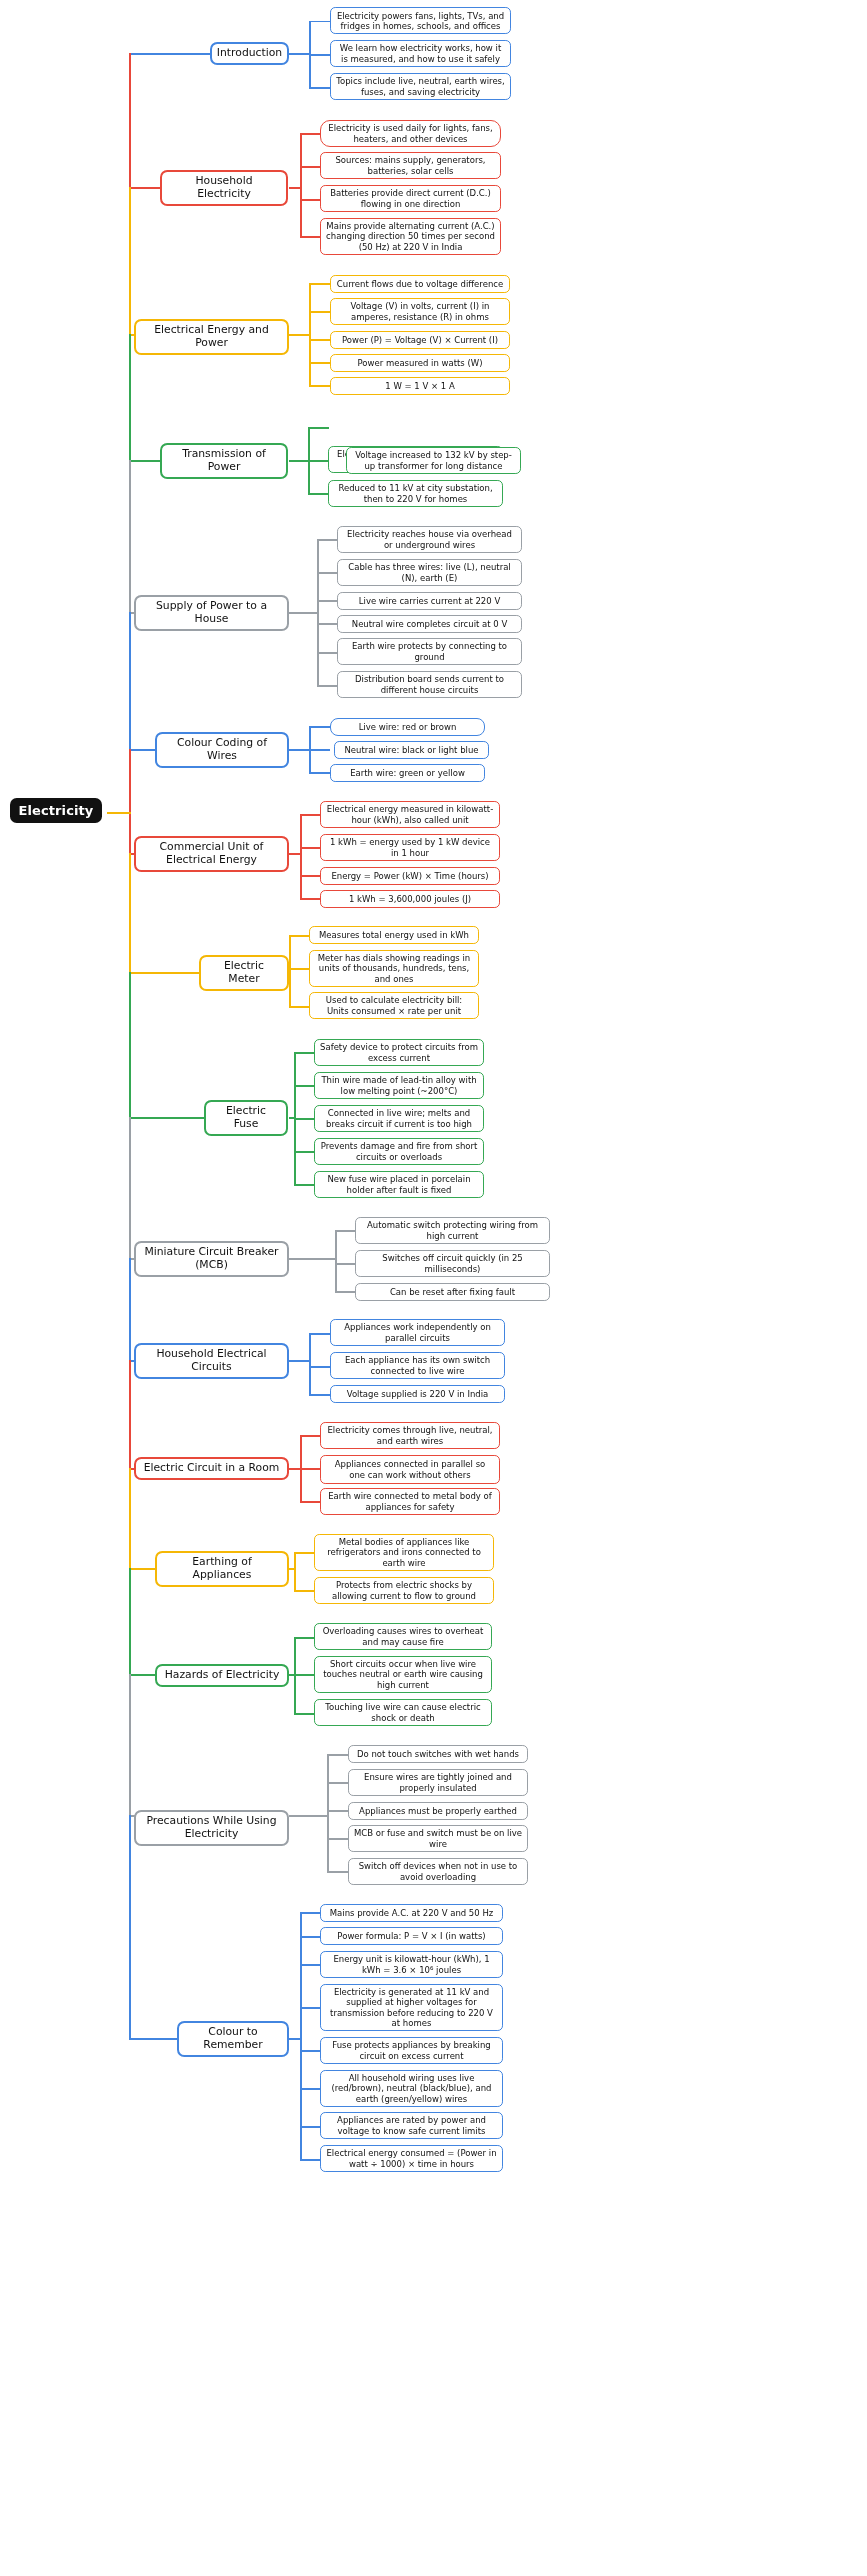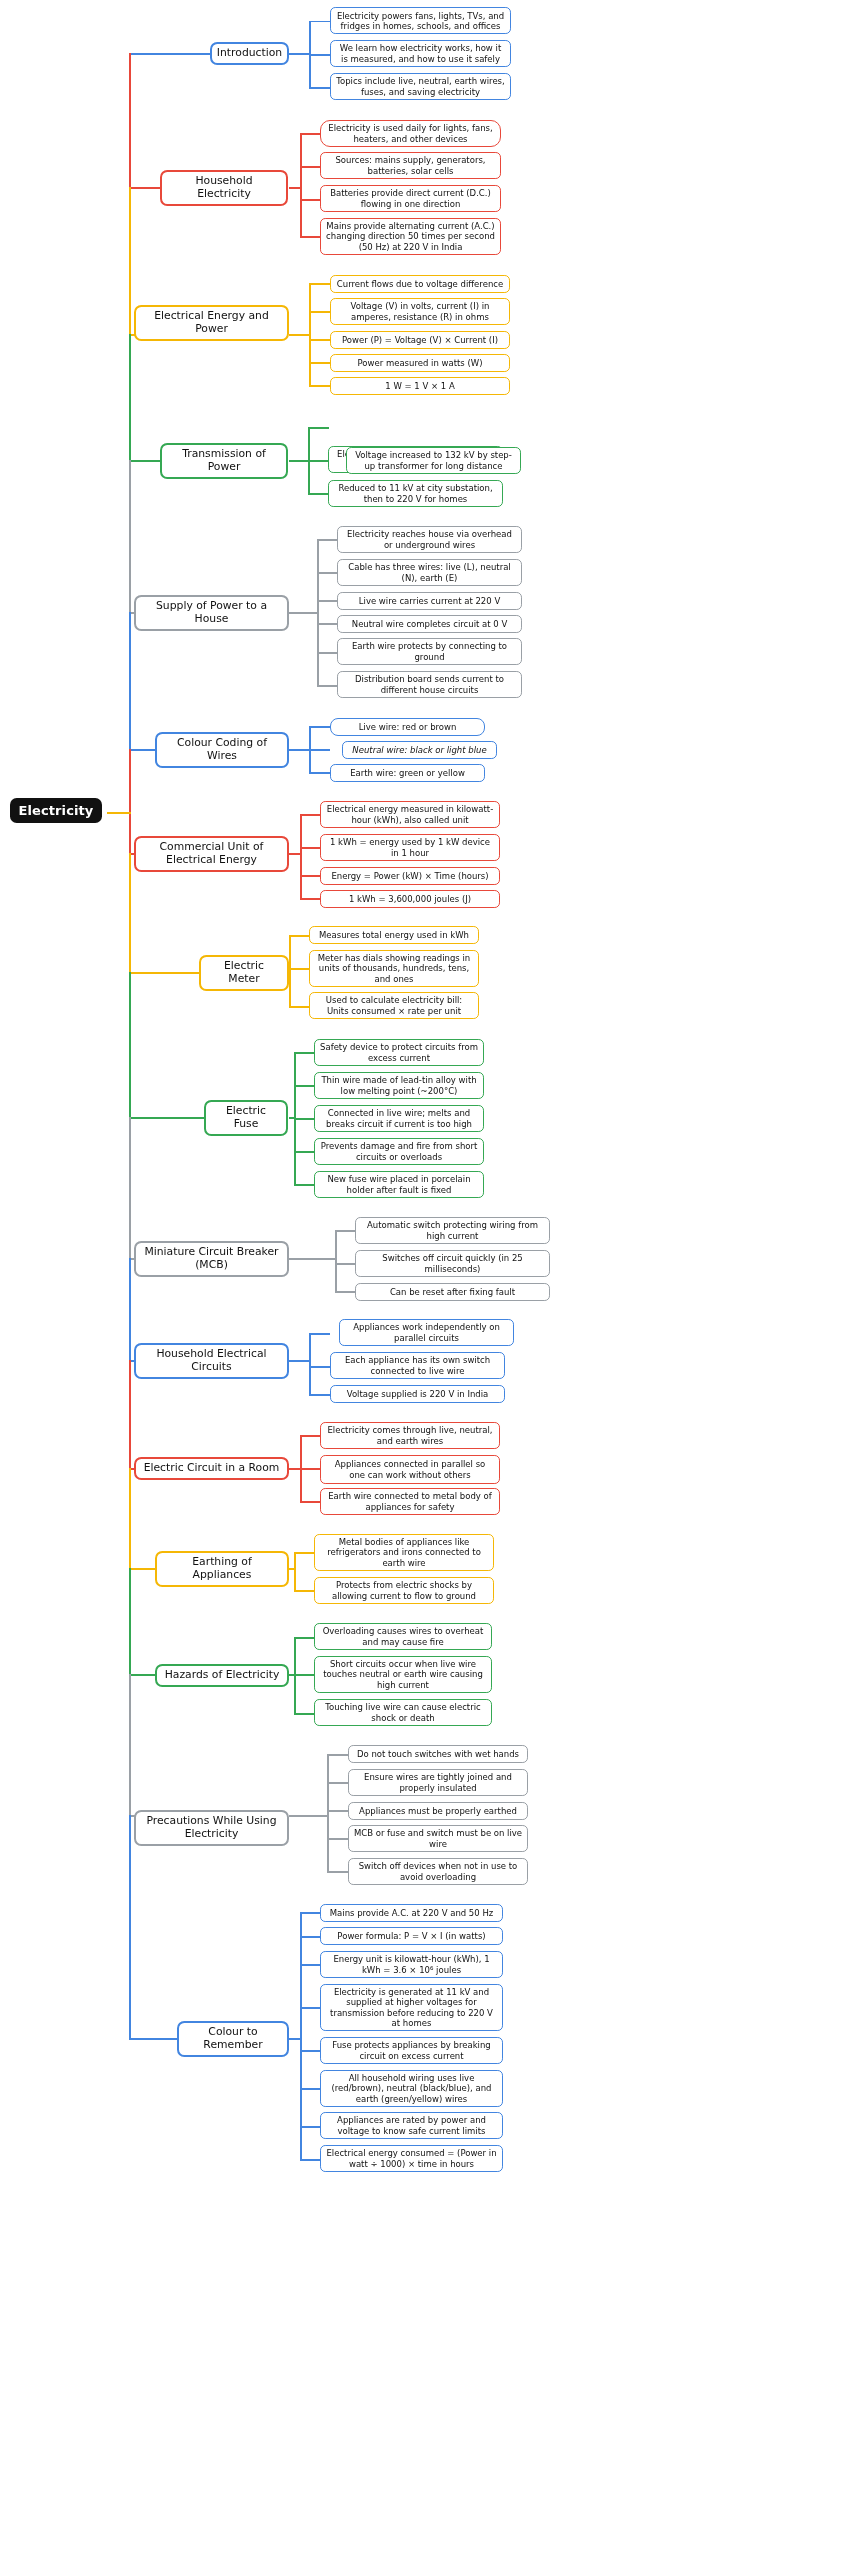--- a/index.html
+++ b/index.html
@@ -220,34 +220,34 @@
       <div class="node leaf c-red" style="left: 320px; top: 120px; width: 181px; height: 27px; border-radius: 10px;">Electricity is used daily for lights, fans, heaters, and other devices</div>
       <div class="node leaf c-red" style="left: 320px; top: 152px; width: 181px; height: 27px;">Sources: mains supply, generators, batteries, solar cells</div>
       <div class="node leaf c-red" style="left: 320px; top: 185px; width: 181px; height: 27px;">Batteries provide direct current (D.C.) flowing in one direction</div>
       <div class="node leaf c-red" style="left: 320px; top: 218px; width: 181px; height: 37px;">Mains provide alternating current (A.C.) changing direction 50 times per second (50 Hz) at 220 V in India</div>
       <div class="node branch c-red" style="left: 160px; top: 170px; width: 128px; height: 36px;">Household Electricity</div>
       <div class="node leaf c-amber" style="left: 330px; top: 275px; width: 180px; height: 17.5px;">Current flows due to voltage difference</div>
       <div class="node leaf c-amber" style="left: 330px; top: 298px; width: 180px; height: 27px;">Voltage (V) in volts, current (I) in amperes, resistance (R) in ohms</div>
       <div class="node leaf c-amber" style="left: 330px; top: 331px; width: 180px; height: 17.5px;">Power (P) = Voltage (V) × Current (I)</div>
       <div class="node leaf c-amber" style="left: 330px; top: 354px; width: 180px; height: 17.5px;">Power measured in watts (W)</div>
       <div class="node leaf c-amber" style="left: 330px; top: 377px; width: 180px; height: 17.5px;">1 W = 1 V × 1 A</div>
-      <div class="node branch c-amber" style="left: 134px; top: 305px; width: 155px; height: 36px;">Electrical Energy and Power</div>
+      <div class="node branch c-amber" style="left: 134px; top: 319px; width: 155px; height: 36px;">Electrical Energy and Power</div>
       <div class="node leaf c-green" style="left: 328px; top: 414px; width: 175px; height: 27px; margin-top: 32px;">Electricity made at power stations at 11 kV</div>
       <div class="node leaf c-green" style="left: 346px; top: 447px; width: 175px; height: 27px;">Voltage increased to 132 kV by step-up transformer for long distance</div>
       <div class="node leaf c-green" style="left: 328px; top: 480px; width: 175px; height: 27px;">Reduced to 11 kV at city substation, then to 220 V for homes</div>
       <div class="node branch c-green" style="left: 160px; top: 443px; width: 128px; height: 36px;">Transmission of Power</div>
       <div class="node leaf c-gray" style="left: 337px; top: 526px; width: 185px; height: 27px;">Electricity reaches house via overhead or underground wires</div>
       <div class="node leaf c-gray" style="left: 337px; top: 559px; width: 185px; height: 27px;">Cable has three wires: live (L), neutral (N), earth (E)</div>
       <div class="node leaf c-gray" style="left: 337px; top: 592px; width: 185px; height: 17.5px;">Live wire carries current at 220 V</div>
       <div class="node leaf c-gray" style="left: 337px; top: 615px; width: 185px; height: 17.5px;">Neutral wire completes circuit at 0 V</div>
       <div class="node leaf c-gray" style="left: 337px; top: 638px; width: 185px; height: 27px;">Earth wire protects by connecting to ground</div>
       <div class="node leaf c-gray" style="left: 337px; top: 671px; width: 185px; height: 27px;">Distribution board sends current to different house circuits</div>
       <div class="node branch c-gray" style="left: 134px; top: 595px; width: 155px; height: 36px;">Supply of Power to a House</div>
       <div class="node leaf c-blue" style="left: 330px; top: 718px; width: 155px; height: 17.5px; border-radius: 8px;">Live wire: red or brown</div>
-      <div class="node leaf c-blue" style="left: 342px; top: 741px; width: 155px; height: 17.5px; font-style: italic;">Neutral wire: black or light blue</div>
+      <div class="node leaf c-blue" style="left: 334px; top: 741px; width: 155px; height: 17.5px;">Neutral wire: black or light blue</div>
       <div class="node leaf c-blue" style="left: 330px; top: 764px; width: 155px; height: 17.5px;">Earth wire: green or yellow</div>
       <div class="node branch c-blue" style="left: 155px; top: 732px; width: 134px; height: 36px;">Colour Coding of Wires</div>
       <div class="node leaf c-red" style="left: 320px; top: 801px; width: 180px; height: 27px;">Electrical energy measured in kilowatt-hour (kWh), also called unit</div>
       <div class="node leaf c-red" style="left: 320px; top: 834px; width: 180px; height: 27px;">1 kWh = energy used by 1 kW device in 1 hour</div>
       <div class="node leaf c-red" style="left: 320px; top: 867px; width: 180px; height: 17.5px;">Energy = Power (kW) × Time (hours)</div>
       <div class="node leaf c-red" style="left: 320px; top: 890px; width: 180px; height: 17.5px;">1 kWh = 3,600,000 joules (J)</div>
       <div class="node branch c-red" style="left: 134px; top: 836px; width: 155px; height: 36px;">Commercial Unit of Electrical Energy</div>
       <div class="node leaf c-amber" style="left: 309px; top: 926px; width: 170px; height: 17.5px;">Measures total energy used in kWh</div>
       <div class="node leaf c-amber" style="left: 309px; top: 950px; width: 170px; height: 37px;">Meter has dials showing readings in units of thousands, hundreds, tens, and ones</div>
       <div class="node leaf c-amber" style="left: 309px; top: 992px; width: 170px; height: 27px;">Used to calculate electricity bill: Units consumed × rate per unit</div>
@@ -255,21 +255,21 @@
       <div class="node leaf c-green" style="left: 314px; top: 1039px; width: 170px; height: 27px;">Safety device to protect circuits from excess current</div>
       <div class="node leaf c-green" style="left: 314px; top: 1072px; width: 170px; height: 27px;">Thin wire made of lead-tin alloy with low melting point (~200°C)</div>
       <div class="node leaf c-green" style="left: 314px; top: 1105px; width: 170px; height: 27px;">Connected in live wire; melts and breaks circuit if current is too high</div>
       <div class="node leaf c-green" style="left: 314px; top: 1138px; width: 170px; height: 27px;">Prevents damage and fire from short circuits or overloads</div>
       <div class="node leaf c-green" style="left: 314px; top: 1171px; width: 170px; height: 27px;">New fuse wire placed in porcelain holder after fault is fixed</div>
       <div class="node branch c-green" style="left: 204px; top: 1100px; width: 84px; height: 36px;">Electric Fuse</div>
       <div class="node leaf c-gray" style="left: 355px; top: 1217px; width: 195px; height: 27px;">Automatic switch protecting wiring from high current</div>
       <div class="node leaf c-gray" style="left: 355px; top: 1250px; width: 195px; height: 27px;">Switches off circuit quickly (in 25 milliseconds)</div>
       <div class="node leaf c-gray" style="left: 355px; top: 1283px; width: 195px; height: 17.5px;">Can be reset after fixing fault</div>
       <div class="node branch c-gray" style="left: 134px; top: 1241px; width: 155px; height: 36px;">Miniature Circuit Breaker (MCB)</div>
-      <div class="node leaf c-blue" style="left: 339px; top: 1319px; width: 175px; height: 27px;">Appliances work independently on parallel circuits</div>
+      <div class="node leaf c-blue" style="left: 330px; top: 1319px; width: 175px; height: 27px;">Appliances work independently on parallel circuits</div>
       <div class="node leaf c-blue" style="left: 330px; top: 1352px; width: 175px; height: 27px;">Each appliance has its own switch connected to live wire</div>
       <div class="node leaf c-blue" style="left: 330px; top: 1385px; width: 175px; height: 17.5px;">Voltage supplied is 220 V in India</div>
       <div class="node branch c-blue" style="left: 134px; top: 1343px; width: 155px; height: 36px;">Household Electrical Circuits</div>
       <div class="node leaf c-red" style="left: 320px; top: 1422px; width: 180px; height: 27px;">Electricity comes through live, neutral, and earth wires</div>
       <div class="node leaf c-red" style="left: 320px; top: 1455px; width: 180px; height: 29px;">Appliances connected in parallel so one can work without others</div>
       <div class="node leaf c-red" style="left: 320px; top: 1488px; width: 180px; height: 27px;">Earth wire connected to metal body of appliances for safety</div>
       <div class="node branch c-red" style="left: 134px; top: 1457px; width: 155px; height: 23px;">Electric Circuit in a Room</div>
       <div class="node leaf c-amber" style="left: 314px; top: 1534px; width: 180px; height: 37px;">Metal bodies of appliances like refrigerators and irons connected to earth wire</div>
       <div class="node leaf c-amber" style="left: 314px; top: 1577px; width: 180px; height: 27px;">Protects from electric shocks by allowing current to flow to ground</div>
       <div class="node branch c-amber" style="left: 155px; top: 1551px; width: 134px; height: 36px;">Earthing of Appliances</div>

